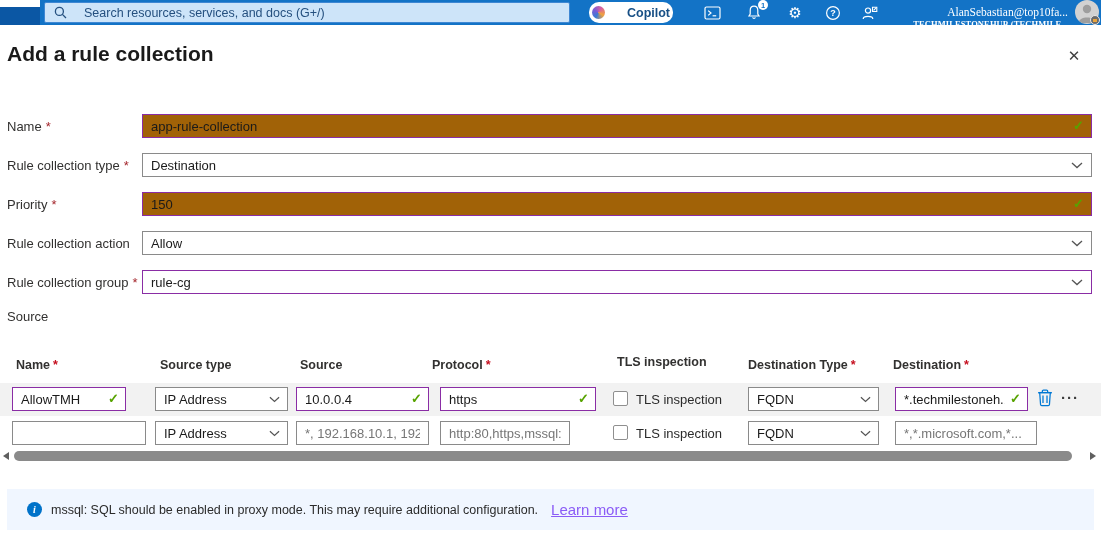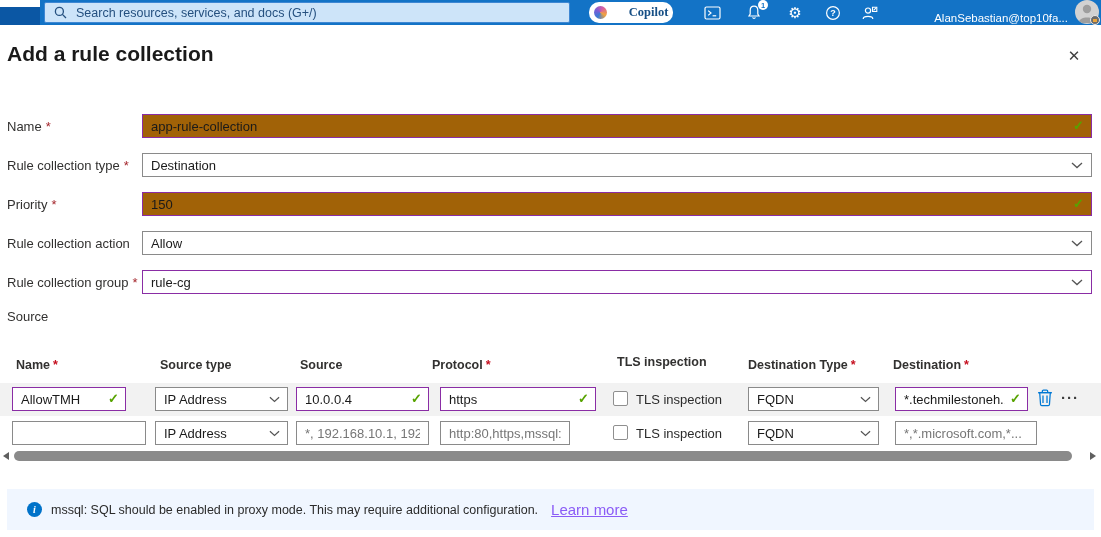--- a/index.html
+++ b/index.html
@@ -5,32 +5,32 @@
   html,body{margin:0;padding:0;background:#fff;}
   .stage{position:relative;width:1101px;height:537px;background:#fff;overflow:hidden;
          font-family:"Liberation Sans",sans-serif;}
 
   
   .topbar{position:absolute;left:0;top:0;width:1101px;height:25px;background:#1373C6;}
   .notch-w{position:absolute;left:0;top:0;width:40px;height:7px;background:#fff;}
   .notch-d{position:absolute;left:0;top:7px;width:40px;height:18px;background:#0B57A4;}
   .searchbox{position:absolute;left:44px;top:2px;width:526px;height:21px;background:#CDE4F9;
              border:1px solid #3E87D3;border-radius:2px;box-sizing:border-box;
-             display:flex;align-items:center;gap:9px;padding-left:9px;}
+             display:flex;align-items:center;gap:17px;padding-left:9px;}
   .searchbox .ph{font-size:12.5px;color:#25507F;}
   .copilot{position:absolute;left:589px;top:2px;width:84px;height:21px;background:#fff;
-           border-radius:10px;display:flex;align-items:center;justify-content:center;gap:22px;font-family:Liberation Serif, serif;}
+           border-radius:10px;display:flex;align-items:center;justify-content:center;gap:22px;}
   .copilot .logo{width:13px;height:13px;border-radius:50%;
         background:conic-gradient(from 210deg,#3a7bd5,#7a5cd6,#d75fa4,#f2a33c,#3a7bd5);}
   .copilot .txt{font-size:12.5px;font-weight:700;color:#174F85;}
   .tb-ico{position:absolute;top:0;height:25px;width:24px;display:flex;align-items:center;justify-content:center;}
   .gear-glyph{color:#fff;font-size:15px;line-height:15px;}
   .badge{position:absolute;top:0px;right:-2px;width:10px;height:10px;border-radius:50%;background:#fff;
          color:#1373C6;font-size:7.5px;font-weight:700;display:flex;align-items:center;justify-content:center;}
-  .acct{position:absolute;right:33px;top:12px;text-align:right;color:#fff;}
+  .acct{position:absolute;right:33px;top:6px;text-align:right;color:#fff;font-family:Liberation Serif, serif;}
   .acct .l1{font-size:11.5px;line-height:12.5px;}
   .acct .l2{font-size:8.5px;font-weight:700;line-height:10px;letter-spacing:.1px;}
   .avatar{position:absolute;left:1075px;top:0;width:24px;height:24px;border-radius:50%;
           background:#D2D2D2;overflow:hidden;}
   .avatar-badge{position:absolute;left:1090px;top:15px;width:10px;height:10px;border-radius:50%;
           background:#6b6b6b;border:1px solid #e8e8e8;box-sizing:border-box;}
   .avatar-badge i{position:absolute;left:2px;top:2.5px;width:4px;height:3.5px;background:#E8A33D;display:block;}
 
   
   .panel-title{position:absolute;left:7px;top:42px;font-size:21px;font-weight:600;color:#1A1A1A;}

